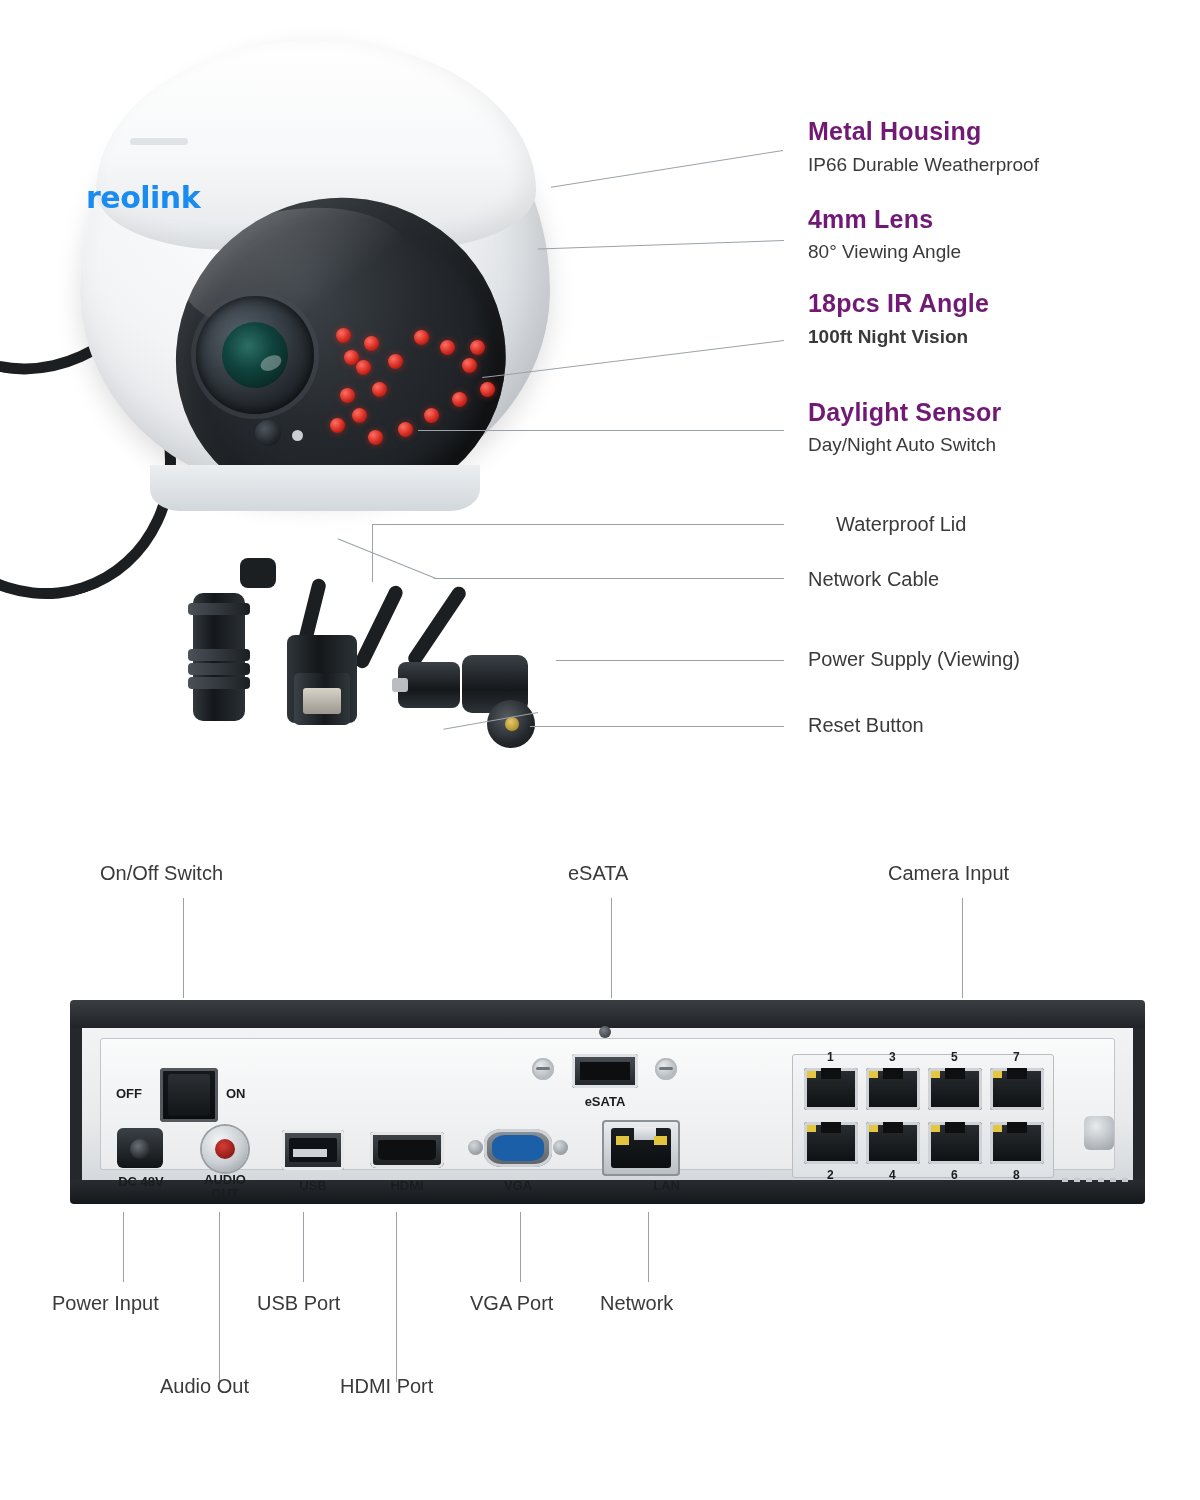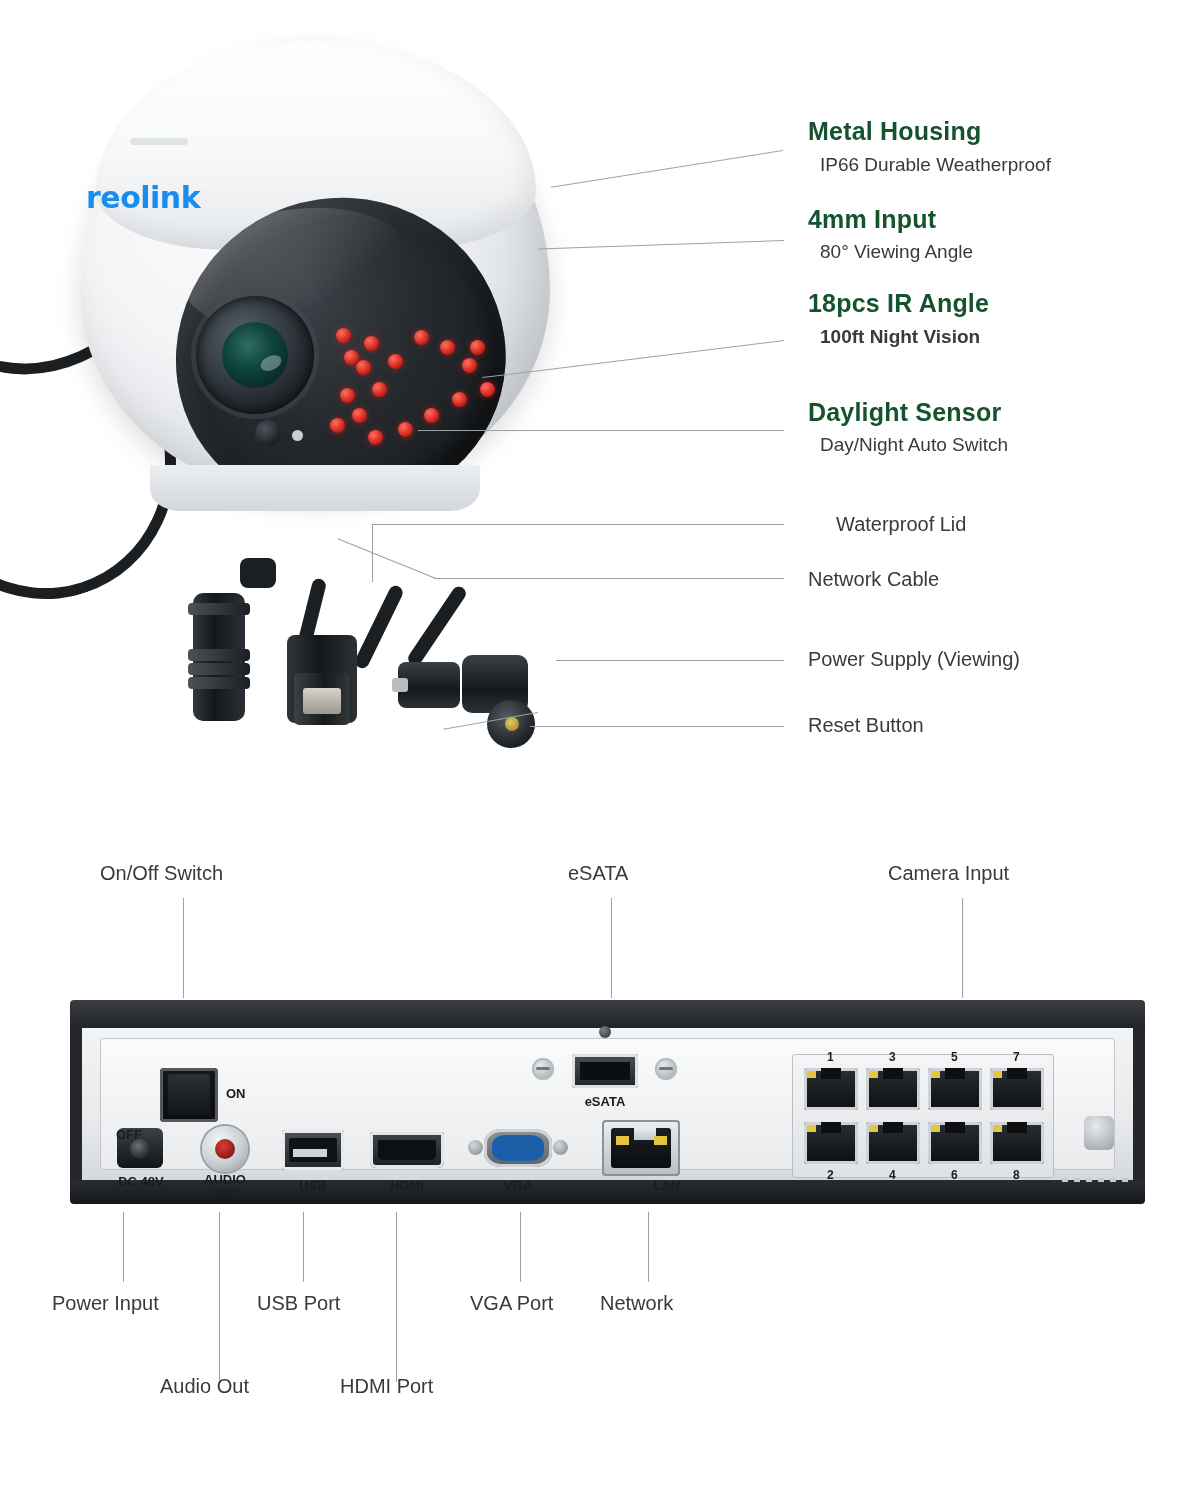--- a/index.html
+++ b/index.html
@@ -8,31 +8,30 @@
     width: 1200px; height: 1500px;
     background: #ffffff;
     font-family: "Liberation Sans", sans-serif;
     overflow: hidden;
   }
   #stage { position: relative; width: 1200px; height: 1500px; }
 
   
   .abs { position: absolute; }
   .lbl-blue {
-    color: #14532d;
+    color: #701a75;
     font-size: 25px;
     font-weight: bold;
     letter-spacing: .2px;
     white-space: nowrap;
   }
   .lbl-sub {
     color: #3a3a3a;
     font-size: 19px;
     white-space: nowrap;
-    margin-left: 12px;
   }
   .lbl-plain {
     color: #3a3a3a;
     font-size: 20px;
     white-space: nowrap;
   }
   .leader { background: #9aa2a8; height: 1px; }
   .leader-v { background: #9aa2a8; width: 1px; }
 
   
@@ -400,21 +399,21 @@
     <div class="dc-face">
       <div class="dc-pin"></div>
     </div>
   </div>
 
   <div class="abs leader" style="left:548px; top:150px; width:235px; transform:rotate(-9deg); transform-origin:right center;"></div>
   <div class="abs lbl-blue" style="left:808px; top:117px;">Metal Housing</div>
   <div class="abs lbl-sub" style="left:808px; top:154px;">IP66 Durable Weatherproof</div>
 
   <div class="abs leader" style="left:538px; top:240px; width:246px; transform:rotate(-2deg); transform-origin:right center;"></div>
-  <div class="abs lbl-blue" style="left:808px; top:205px;">4mm Input</div>
+  <div class="abs lbl-blue" style="left:808px; top:205px;">4mm Lens</div>
   <div class="abs lbl-sub" style="left:808px; top:241px;">80° Viewing Angle</div>
 
   <div class="abs leader" style="left:480px; top:340px; width:304px; transform:rotate(-7deg); transform-origin:right center;"></div>
   <div class="abs lbl-blue" style="left:808px; top:289px;">18pcs IR Angle</div>
   <div class="abs lbl-sub" style="left:808px; top:326px;font-weight:bold;">100ft Night Vision</div>
 
   <div class="abs leader" style="left:418px; top:430px; width:366px;"></div>
   <div class="abs lbl-blue" style="left:808px; top:398px;">Daylight Sensor</div>
   <div class="abs lbl-sub" style="left:808px; top:434px;">Day/Night Auto Switch</div>
 
@@ -449,21 +448,21 @@
       <div class="nvr-inner"></div>
 
       <div class="dc-jack">
         <div class="dc-jack-hole"></div>
       </div>
       <div class="port-cap" style="left:20px; top:146px; width:78px;">DC 48V</div>
 
       <div class="rocker">
         <div class="rocker-sw"></div>
       </div>
-      <div class="port-cap" style="left:34px; top:58px;margin-top:41px;">OFF</div>
+      <div class="port-cap" style="left:34px; top:58px;">OFF</div>
       <div class="port-cap" style="left:144px; top:58px;">ON</div>
 
       <div class="rca">
         <div class="rca-in"></div>
       </div>
       <div class="port-cap" style="left:110px; top:144px; width:66px;">AUDIO</div>
       <div class="port-cap" style="left:110px; top:158px; width:66px;">OUT</div>
 
       <div class="usb">
         <div class="usb-in"></div>

